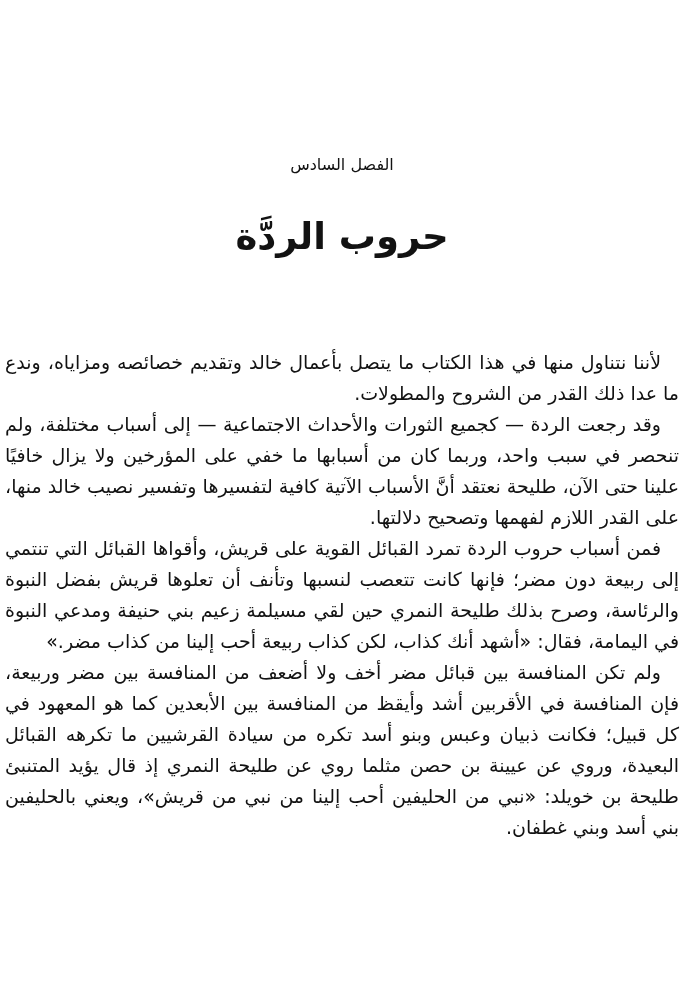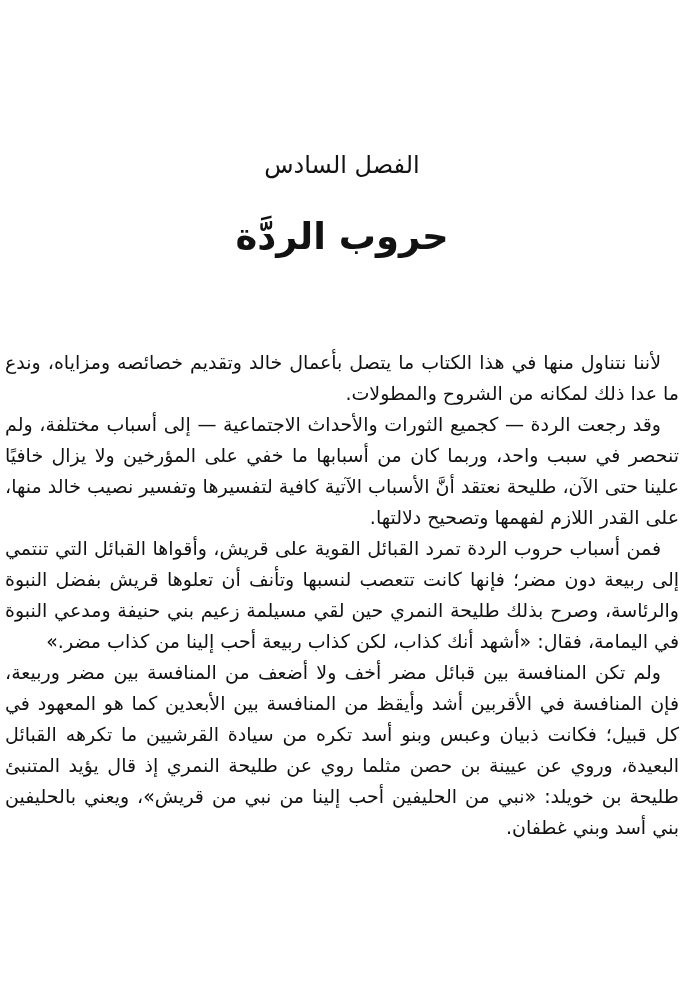--- a/index.html
+++ b/index.html
@@ -14,21 +14,21 @@
     margin: 0 auto;
     background: #ffffff;
     color: #121212;
     direction: rtl;
     overflow: hidden;
     font-family: "DejaVu Sans", sans-serif;
   }
   .chapter-label {
     padding-top: 153px;
     text-align: center;
-    font-size: 24px;
+    font-size: 16px;
     line-height: 24px;
     font-weight: normal;
   }
   .book-title {
     margin: 36px 0 0 0;
     text-align: center;
     font-size: 37px;
     line-height: 48px;
     font-weight: bold;
     letter-spacing: 0;
@@ -49,18 +49,18 @@
     text-indent: 18px;
   }
 </style>
 </head>
 <body>
 
 <div class="page">
   <div class="chapter-label">الفصل السادس</div>
   <h1 class="book-title">حروب الردَّة</h1>
   <div class="body-text">
-      <p class="para indent">لأننا نتناول منها في هذا الكتاب ما يتصل بأعمال خالد وتقديم خصائصه ومزاياه، وندع ما عدا ذلك لمكانه من الشروح والمطولات.</p>
+      <p class="para indent">لأننا نتناول منها في هذا الكتاب ما يتصل بأعمال خالد وتقديم خصائصه ومزاياه، وندع ما عدا ذلك القدر من الشروح والمطولات.</p>
       <p class="para indent">وقد رجعت الردة — كجميع الثورات والأحداث الاجتماعية — إلى أسباب مختلفة، ولم تنحصر في سبب واحد، وربما كان من أسبابها ما خفي على المؤرخين ولا يزال خافيًا علينا حتى الآن، طليحة نعتقد أنَّ الأسباب الآتية كافية لتفسيرها وتفسير نصيب خالد منها، على القدر اللازم لفهمها وتصحيح دلالتها.</p>
       <p class="para indent">فمن أسباب حروب الردة تمرد القبائل القوية على قريش، وأقواها القبائل التي تنتمي إلى ربيعة دون مضر؛ فإنها كانت تتعصب لنسبها وتأنف أن تعلوها قريش بفضل النبوة والرئاسة، وصرح بذلك طليحة النمري حين لقي مسيلمة زعيم بني حنيفة ومدعي النبوة في اليمامة، فقال: «أشهد أنك كذاب، لكن كذاب ربيعة أحب إلينا من كذاب مضر.»</p>
       <p class="para indent">ولم تكن المنافسة بين قبائل مضر أخف ولا أضعف من المنافسة بين مضر وربيعة، فإن المنافسة في الأقربين أشد وأيقظ من المنافسة بين الأبعدين كما هو المعهود في كل قبيل؛ فكانت ذبيان وعبس وبنو أسد تكره من سيادة القرشيين ما تكرهه القبائل البعيدة، وروي عن عيينة بن حصن مثلما روي عن طليحة النمري إذ قال يؤيد المتنبئ طليحة بن خويلد: «نبي من الحليفين أحب إلينا من نبي من قريش»، ويعني بالحليفين بني أسد وبني غطفان.</p>
     </div>
 </div>
 
 </body></html>

